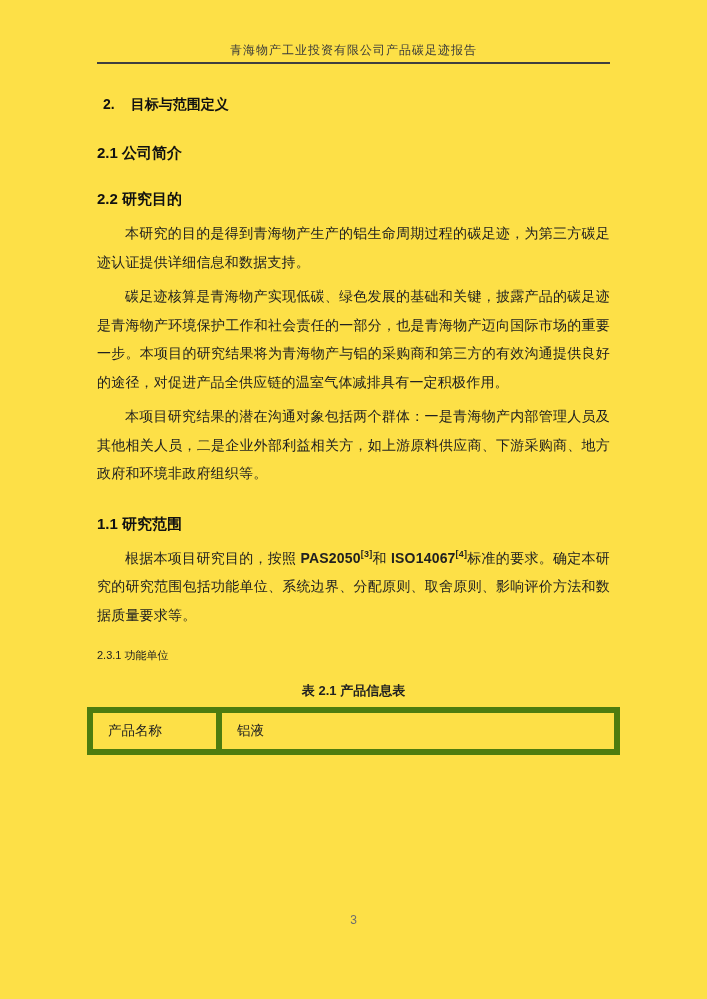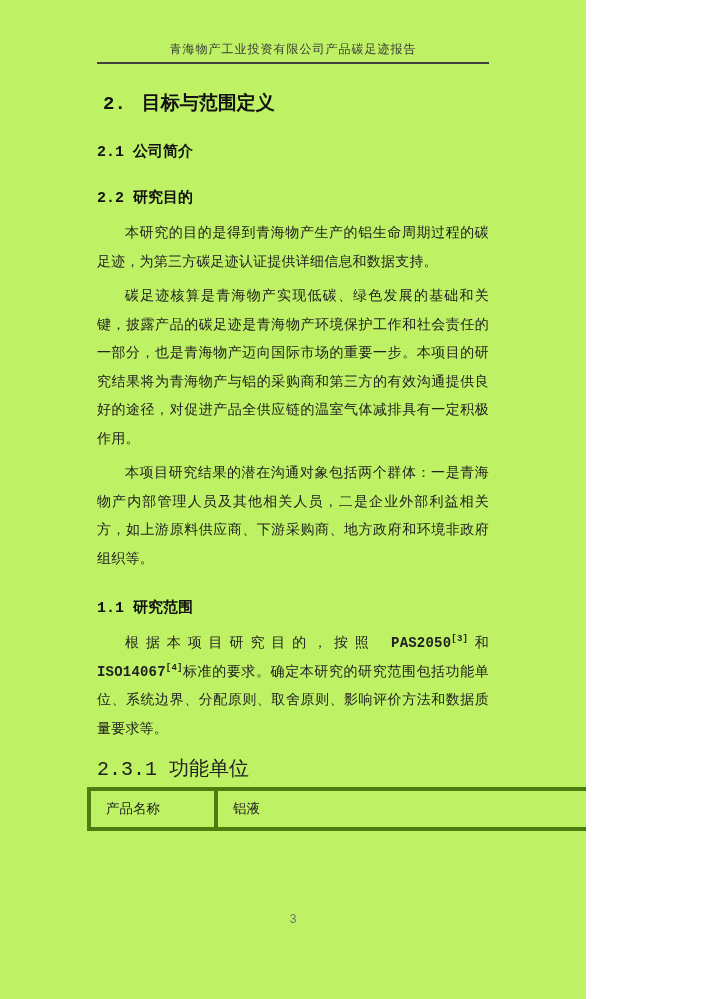--- a/index.html
+++ b/index.html
@@ -2,24 +2,24 @@
 <html lang="zh"><head>
 <meta charset="utf-8">
 <style>
   html, body {
     margin: 0;
     padding: 0;
     background: #ffffff;
   }
   .page {
     position: relative;
-    width: 586px;
+    width: 707px;
     height: 999px;
-    background: #bef264;
-    font-family: Liberation Mono, monospace;
+    background: #fde047;
+    font-family: Liberation Sans, sans-serif;
     color: #212121;
     overflow: hidden;
   }
   .running-header {
     padding-top: 42px;
     text-align: center;
     font-size: 12px;
     line-height: 16px;
     color: #3a3a3a;
     letter-spacing: 1px;
@@ -27,36 +27,36 @@
   .header-rule {
     margin: 4px 97px 0 97px;
     border-top: 2px solid #3f3f3f;
     height: 0;
   }
   .content {
     margin: 0 97px;
   }
   .chapter-title {
     margin: 27px 0 0 6px;
-    font-size: 19px;
+    font-size: 14px;
     line-height: 26px;
     font-weight: bold;
     color: #111111;
   }
   .chapter-title .title-num { margin-right: 16px; }
   .section-heading {
     margin: 25px 0 0 0;
     font-size: 15px;
     line-height: 21px;
     font-weight: bold;
     color: #111111;
   }
   .subsection-heading {
     margin: 16px 0 0 0;
-    font-size: 20px;
+    font-size: 11px;
     line-height: 21px;
     font-weight: normal;
   }
   .body-para {
     margin: 10px 0 0 0;
     font-size: 14px;
     line-height: 28.5px;
     text-align: justify;
     text-indent: 2em;
     letter-spacing: 0.2px;
@@ -76,21 +76,21 @@
     font-weight: bold;
     line-height: 18px;
   }
   .info-table {
     margin: 7px 87px 0 87px;
     width: 533px;
     border-collapse: collapse;
     table-layout: fixed;
   }
   .info-table td {
-    border: 4px solid #4d7c0f;
+    border: 6px solid #4d7c0f;
     height: 36px;
     font-size: 13.5px;
     vertical-align: middle;
     padding: 0 0 0 15px;
   }
   .info-table td.label-cell { width: 108px; }
   .page-number {
     position: absolute;
     bottom: 72px;
     left: 0;
@@ -123,20 +123,21 @@
     <p class="body-para tight">碳足迹核算是青海物产实现低碳、绿色发展的基础和关键，披露产品的碳足迹是青海物产环境保护工作和社会责任的一部分，也是青海物产迈向国际市场的重要一步。本项目的研究结果将为青海物产与铝的采购商和第三方的有效沟通提供良好的途径，对促进产品全供应链的温室气体减排具有一定积极作用。</p>
     <p class="body-para tight">本项目研究结果的潜在沟通对象包括两个群体：一是青海物产内部管理人员及其他相关人员，二是企业外部利益相关方，如上游原料供应商、下游采购商、地方政府和环境非政府组织等。</p>
 
     <div class="section-heading">1.1 研究范围</div>
     <p class="body-para"><span>根据本项目研究目的，按照 </span><span class="std-bold">PAS2050</span><sup class="ref">[3]</sup><span>和 </span><span class="std-bold">ISO14067</span><sup class="ref">[4]</sup><span>标准的要求。确定本研究的研究范围包括功能单位、系统边界、分配原则、取舍原则、影响评价方法和数据质量要求等。</span></p>
 
     <div class="subsection-heading">2.3.1 功能单位</div>
 
   </div>
 
+  <div class="table-caption">表 2.1 产品信息表</div>
   <table class="info-table">
     <tbody>
       <tr>
         <td class="label-cell">产品名称</td>
         <td>铝液</td>
       </tr>
     </tbody>
   </table>
 
   <div class="page-number">3</div>

